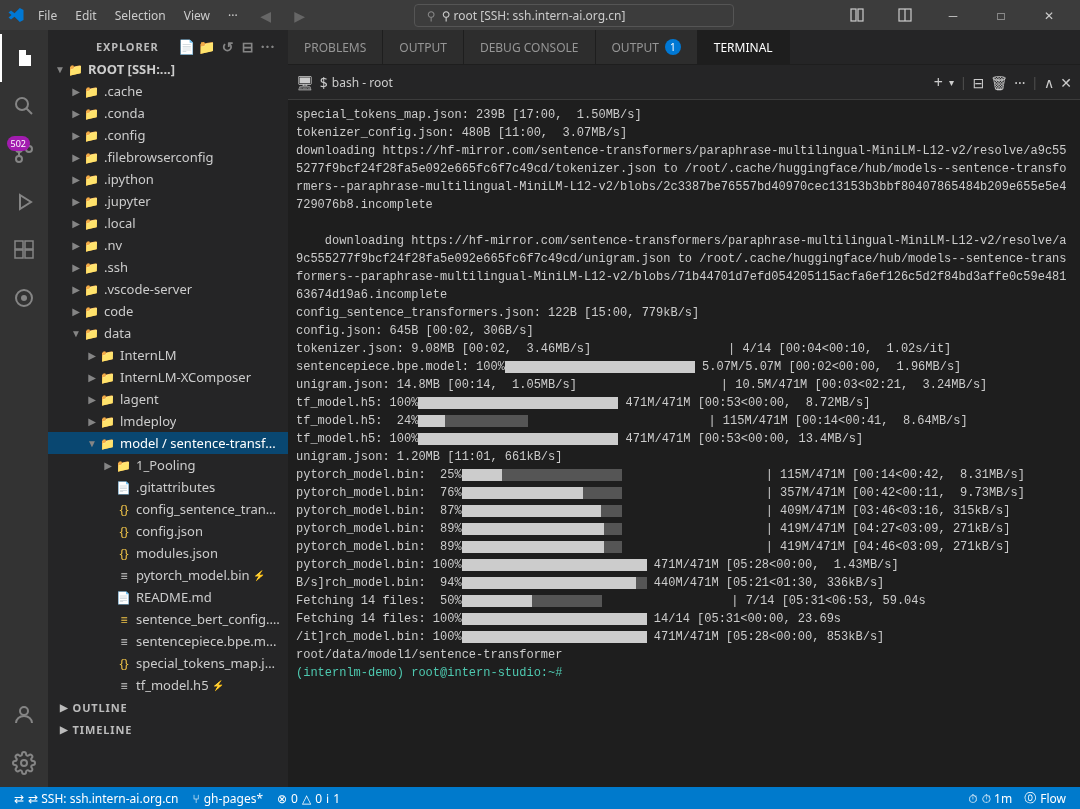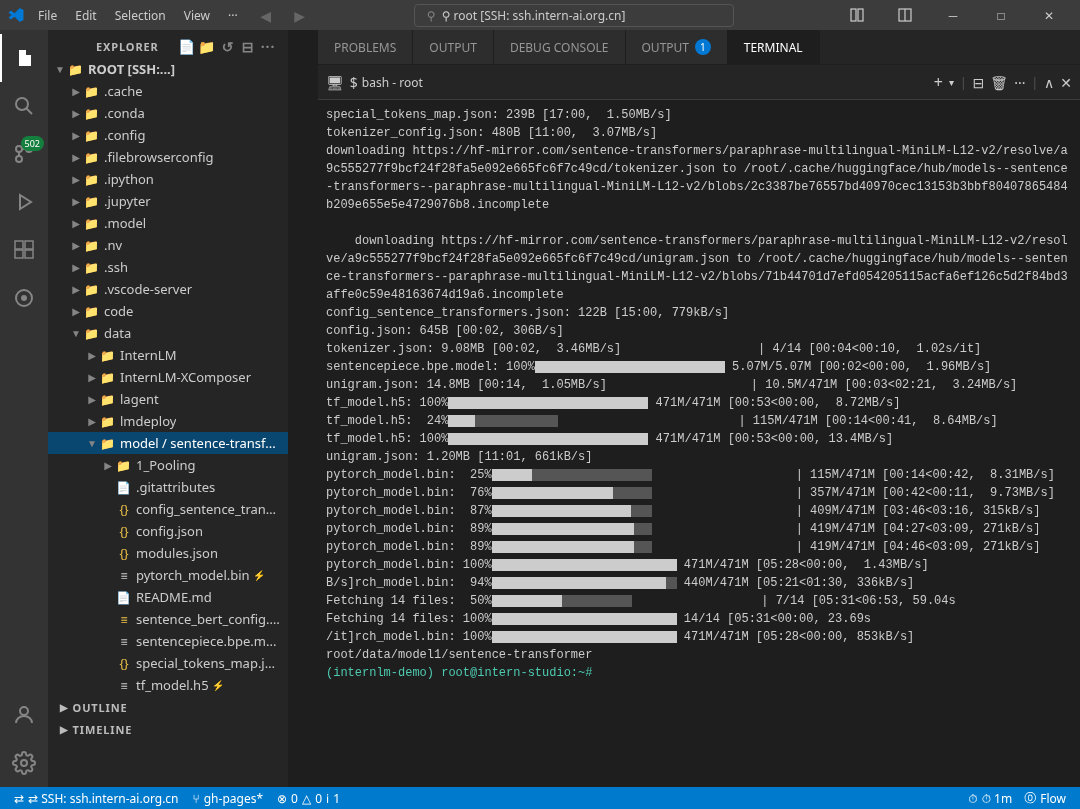--- a/index.html
+++ b/index.html
@@ -104,22 +104,22 @@
       justify-content: center;
       cursor: pointer;
       color: #858585;
       font-size: 22px;
       position: relative;
     }
     .activity-item.active { color: #ffffff; border-left: 2px solid #ffffff; }
     .activity-item .badge {
       position: absolute;
       top: 6px;
-      right: 4px;
-      background: #15803d;
+      right: 18px;
+      background: #a21caf;
       color: white;
       font-size: 9px;
       border-radius: 8px;
       padding: 1px 4px;
       min-width: 16px;
       text-align: center;
     }
     #activity-bar .bottom {
       margin-top: auto;
       display: flex;
@@ -218,21 +218,20 @@
       padding-left: 12px;
       cursor: pointer;
     }
     .tree-section .chevron { margin-right: 4px; font-size: 10px; }
     
     #editor-area {
       flex: 1;
       display: flex;
       flex-direction: column;
       overflow: hidden;
-      margin-left: 30px;
     }
     
     #tab-bar {
       height: 35px;
       background: #252526;
       display: flex;
       align-items: flex-end;
       border-bottom: 1px solid #1e1e1e;
       flex-shrink: 0;
     }
@@ -487,21 +486,21 @@
           <span class="label">.ipython</span>
         </div>
       <div class="tree-item" style="padding-left:20px">
           <span class="chevron">▶</span>
           <span class="file-icon" style="color:#dcb67a">📁</span>
           <span class="label">.jupyter</span>
         </div>
       <div class="tree-item" style="padding-left:20px">
           <span class="chevron">▶</span>
           <span class="file-icon" style="color:#dcb67a">📁</span>
-          <span class="label">.model</span>
+          <span class="label">.local</span>
         </div>
       <div class="tree-item" style="padding-left:20px">
           <span class="chevron">▶</span>
           <span class="file-icon" style="color:#dcb67a">📁</span>
           <span class="label">.nv</span>
         </div>
       <div class="tree-item" style="padding-left:20px">
           <span class="chevron">▶</span>
           <span class="file-icon" style="color:#dcb67a">📁</span>
           <span class="label">.ssh</span>

